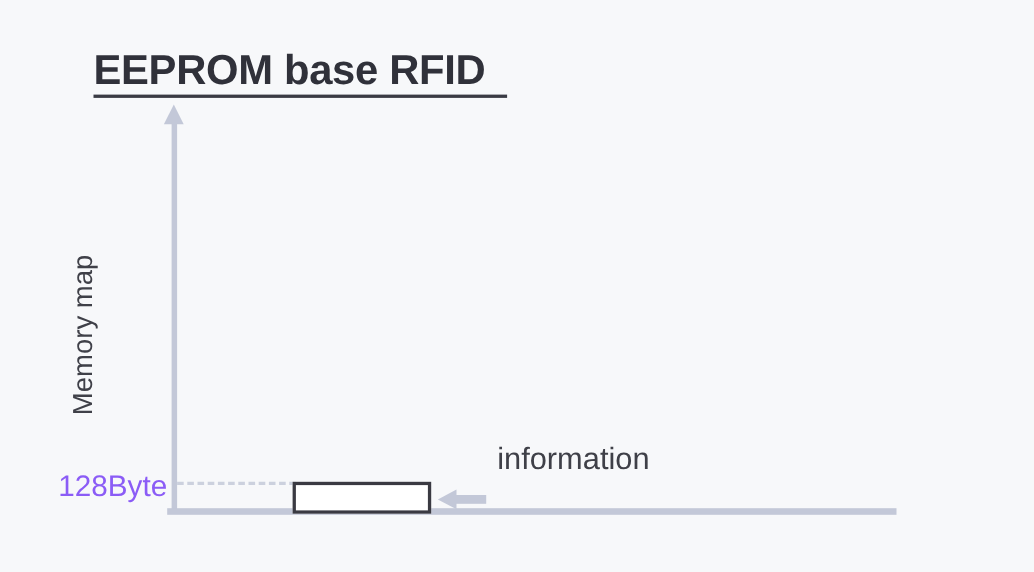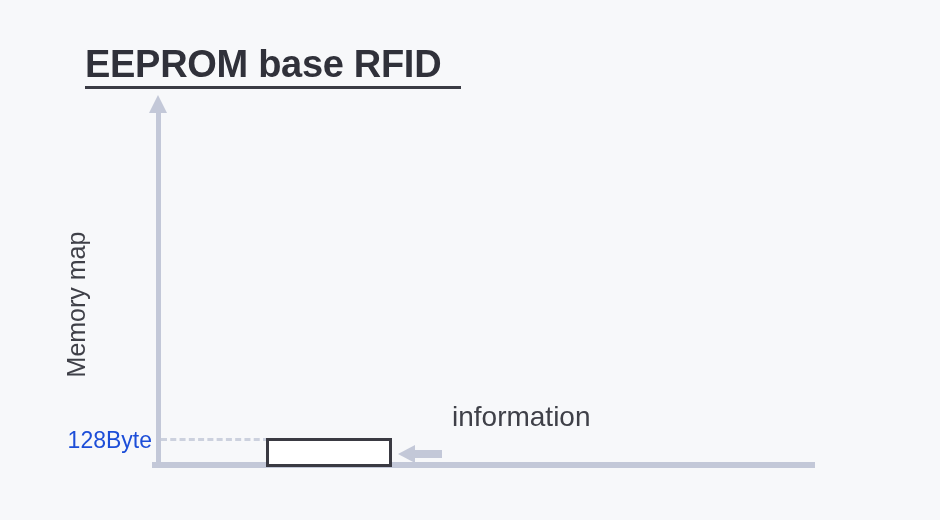--- a/index.html
+++ b/index.html
@@ -88,22 +88,22 @@
     white-space: nowrap;
   }
 
   
   #tick-label-128byte {
     position: absolute;
     left: 20px;
     top: 427px;
     width: 132px;
     text-align: right;
-    font-size: 23px;
-    color: #1d4ed8;
+    font-size: 27px;
+    color: #8b5cf6;
     white-space: nowrap;
   }
   #dashed-leader {
     position: absolute;
     left: 161px;
     top: 438px;
     width: 108px;
     height: 0;
     border-top: 3px dashed #ccd1de;
   }

